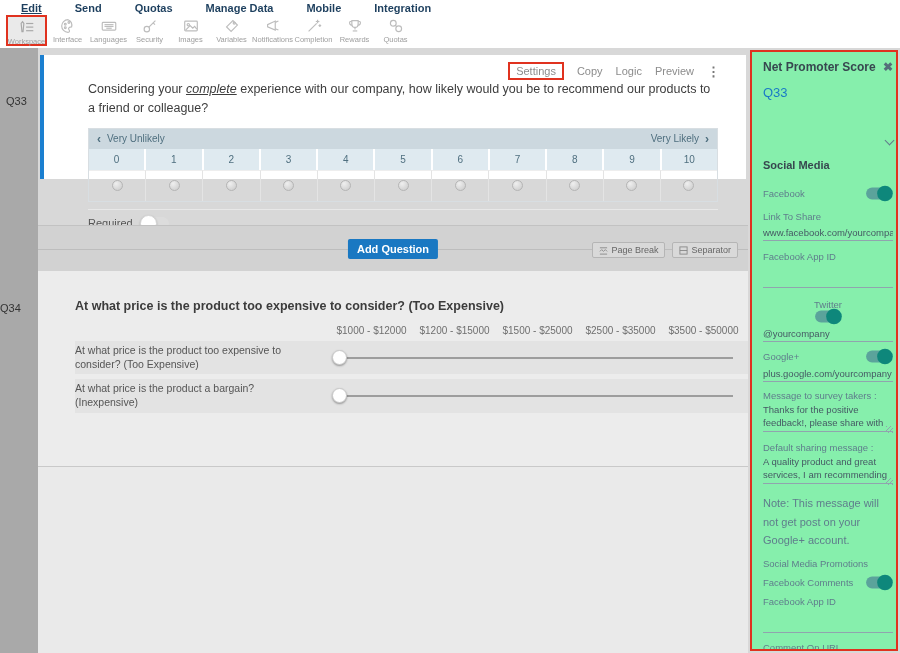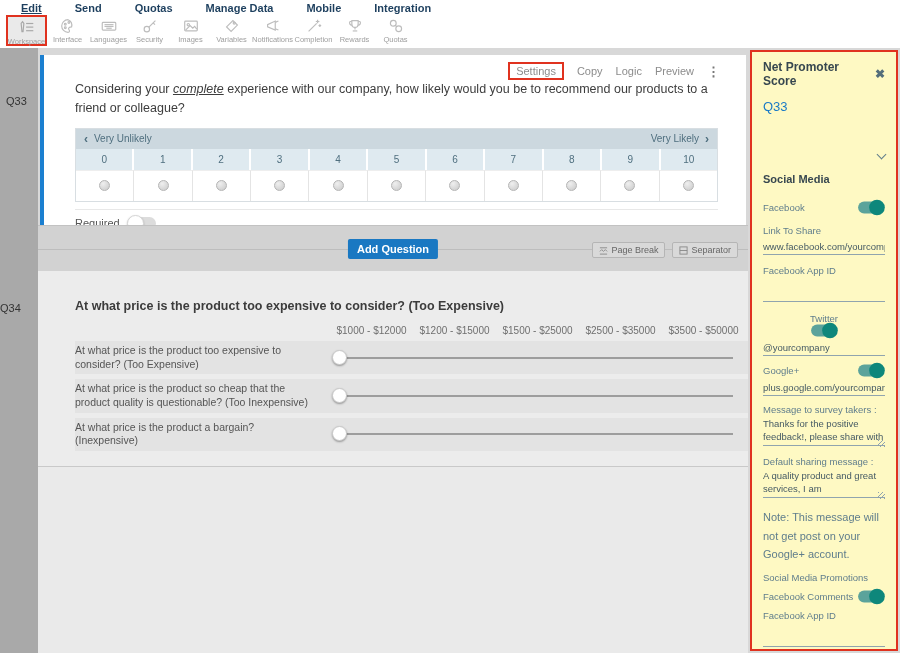--- a/index.html
+++ b/index.html
@@ -16,21 +16,21 @@
   .tool .tlabel { font-size:7.5px; color:#9e9e9e; margin-top:0; white-space:nowrap; }
   .tool.selected { border:2px solid #e0321f; background:#eaeaea; height:31px; }
   .tool svg { display:block; }
 
   
   .wsbg { position:absolute; top:48px; left:0; right:0; bottom:0; background:#d8d8d8; }
   .sidebar { position:absolute; top:48px; left:0; width:38px; bottom:0; background:#a9a9a9; }
   .sidebar .qlabel { position:absolute; font-size:11px; color:#333; }
 
   
-  .q33card { position:absolute; left:40px; top:55px; width:706px; height:170px; background:#fff; border-left:4px solid #1b7fd0; padding:0 28px 0 31px; }
+  .q33card { position:absolute; left:40px; top:55px; width:706px; height:124px; background:#fff; border-left:4px solid #1b7fd0; padding:0 28px 0 44px; }
   .actions { position:absolute; top:7px; right:26px; display:flex; gap:13px; align-items:center; font-size:11px; color:#8c8c8c; }
   .actions .act { cursor:pointer; }
   .actions .settings { border:2px solid #e0321f; padding:1px 6px; }
   .actions .more { font-size:13px; color:#777; font-weight:bold; }
   .qtext { padding-top:25px; font-size:12.5px; color:#3d3d3d; line-height:1.5; max-width:650px; }
   .qtext em { font-style:italic; text-decoration:underline; }
 
   .nps { margin-top:10px; border:1px solid #d8dee2; }
   .nps-head { height:20px; background:#ccd8df; display:flex; justify-content:space-between; align-items:center; padding:0 8px; font-size:10px; color:#4f6f7f; }
   .nps-head .arrow { font-weight:bold; font-size:12px; cursor:pointer; }
@@ -65,21 +65,21 @@
   .q34cols span { flex:1; text-align:center; font-size:10px; color:#6f6f6f; }
   .q34row { display:flex; align-items:center; background:#e3e3e3; margin-top:5px; padding:3px 0; min-height:26px; }
   .rlabel { width:255px; padding-right:16px; font-size:10.5px; color:#555; line-height:1.3; }
   .rslider { width:415px; position:relative; height:16px; }
   .track { position:absolute; top:7px; left:8px; right:12px; height:2px; background:#9d9d9d; }
   .handle { position:absolute; top:0; left:2px; width:15px; height:15px; border-radius:50%; background:#fff; border:1px solid #c9c9c9; box-shadow:0 1px 2px rgba(0,0,0,.35); cursor:pointer; }
 
   .below { position:absolute; left:38px; top:466px; width:710px; bottom:0; background:#eaeaea; border-top:1px solid #c9c9c9; }
 
   
-  .panel { position:absolute; left:750px; top:50px; width:148px; bottom:2px; background:#fef9c3; border:2px solid #e0321f; padding:8px 11px 4px 11px; overflow:hidden; }
+  .panel { position:absolute; left:750px; top:50px; width:148px; bottom:2px; background:#86efac; border:2px solid #e0321f; padding:8px 3px 4px 11px; overflow:hidden; }
   .ptitle-row { display:flex; justify-content:space-between; align-items:center; }
   .ptitle { font-size:12px; font-weight:bold; color:#37474f; }
   .pclose { font-size:12px; color:#546e7a; font-weight:bold; cursor:pointer; }
   .pqid { margin-top:11px; font-size:13px; color:#1a7ac6; cursor:pointer; }
   .psection { margin-top:13px; display:flex; justify-content:space-between; align-items:center; cursor:pointer; }
   .psection .st { font-size:11px; font-weight:bold; color:#37474f;margin-top:46px; }
   .chev { width:7px; height:7px; border-right:1.5px solid #607d8b; border-bottom:1.5px solid #607d8b; transform:rotate(45deg); margin-top:-3px; }
   .prow { margin-top:13px; display:flex; justify-content:space-between; align-items:center; }
   .plabel { font-size:9.5px; color:#5f7d8c; }
   .plabel2 { font-size:9.5px; color:#5f7d8c; margin-top:10px; }
@@ -330,27 +330,20 @@
     <span>$3500 - $50000</span>
   </div>
   <div class="q34row">
     <span class="rlabel">At what price is the product too expensive to consider? (Too Expensive)</span>
     <span class="rslider">
         <span class="track"></span>
         <span class="handle"></span>
       </span>
   </div>
   <div class="q34row">
-    <span class="rlabel">At what price is the product so cheap that the product quality is questionable? (Too Inexpensive)</span>
-    <span class="rslider">
-        <span class="track"></span>
-        <span class="handle"></span>
-      </span>
-  </div>
-  <div class="q34row">
     <span class="rlabel">At what price is the product a bargain? (Inexpensive)</span>
     <span class="rslider">
         <span class="track"></span>
         <span class="handle"></span>
       </span>
   </div>
 </div>
 
 <div class="below"></div>
 

